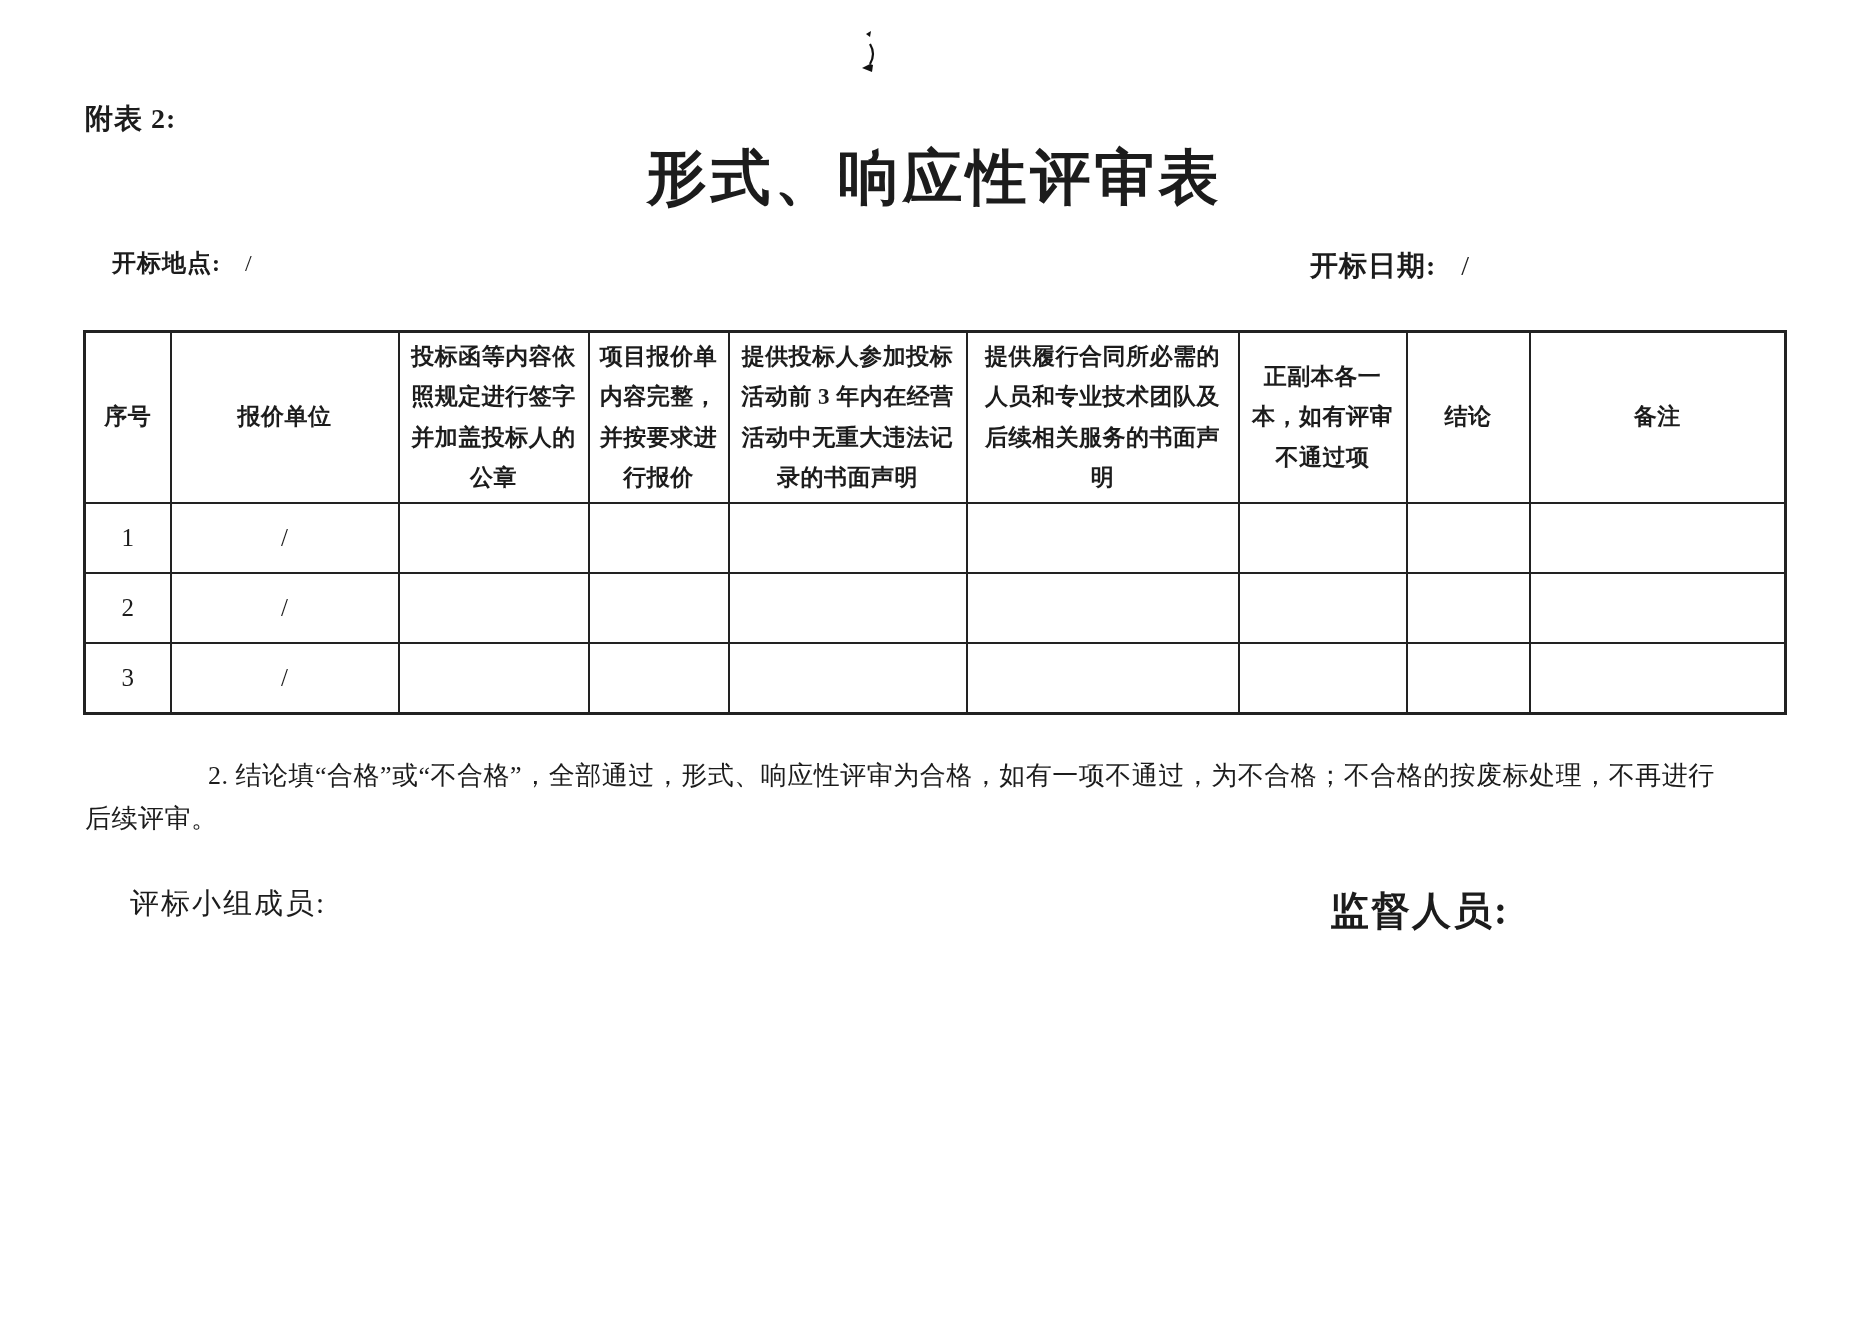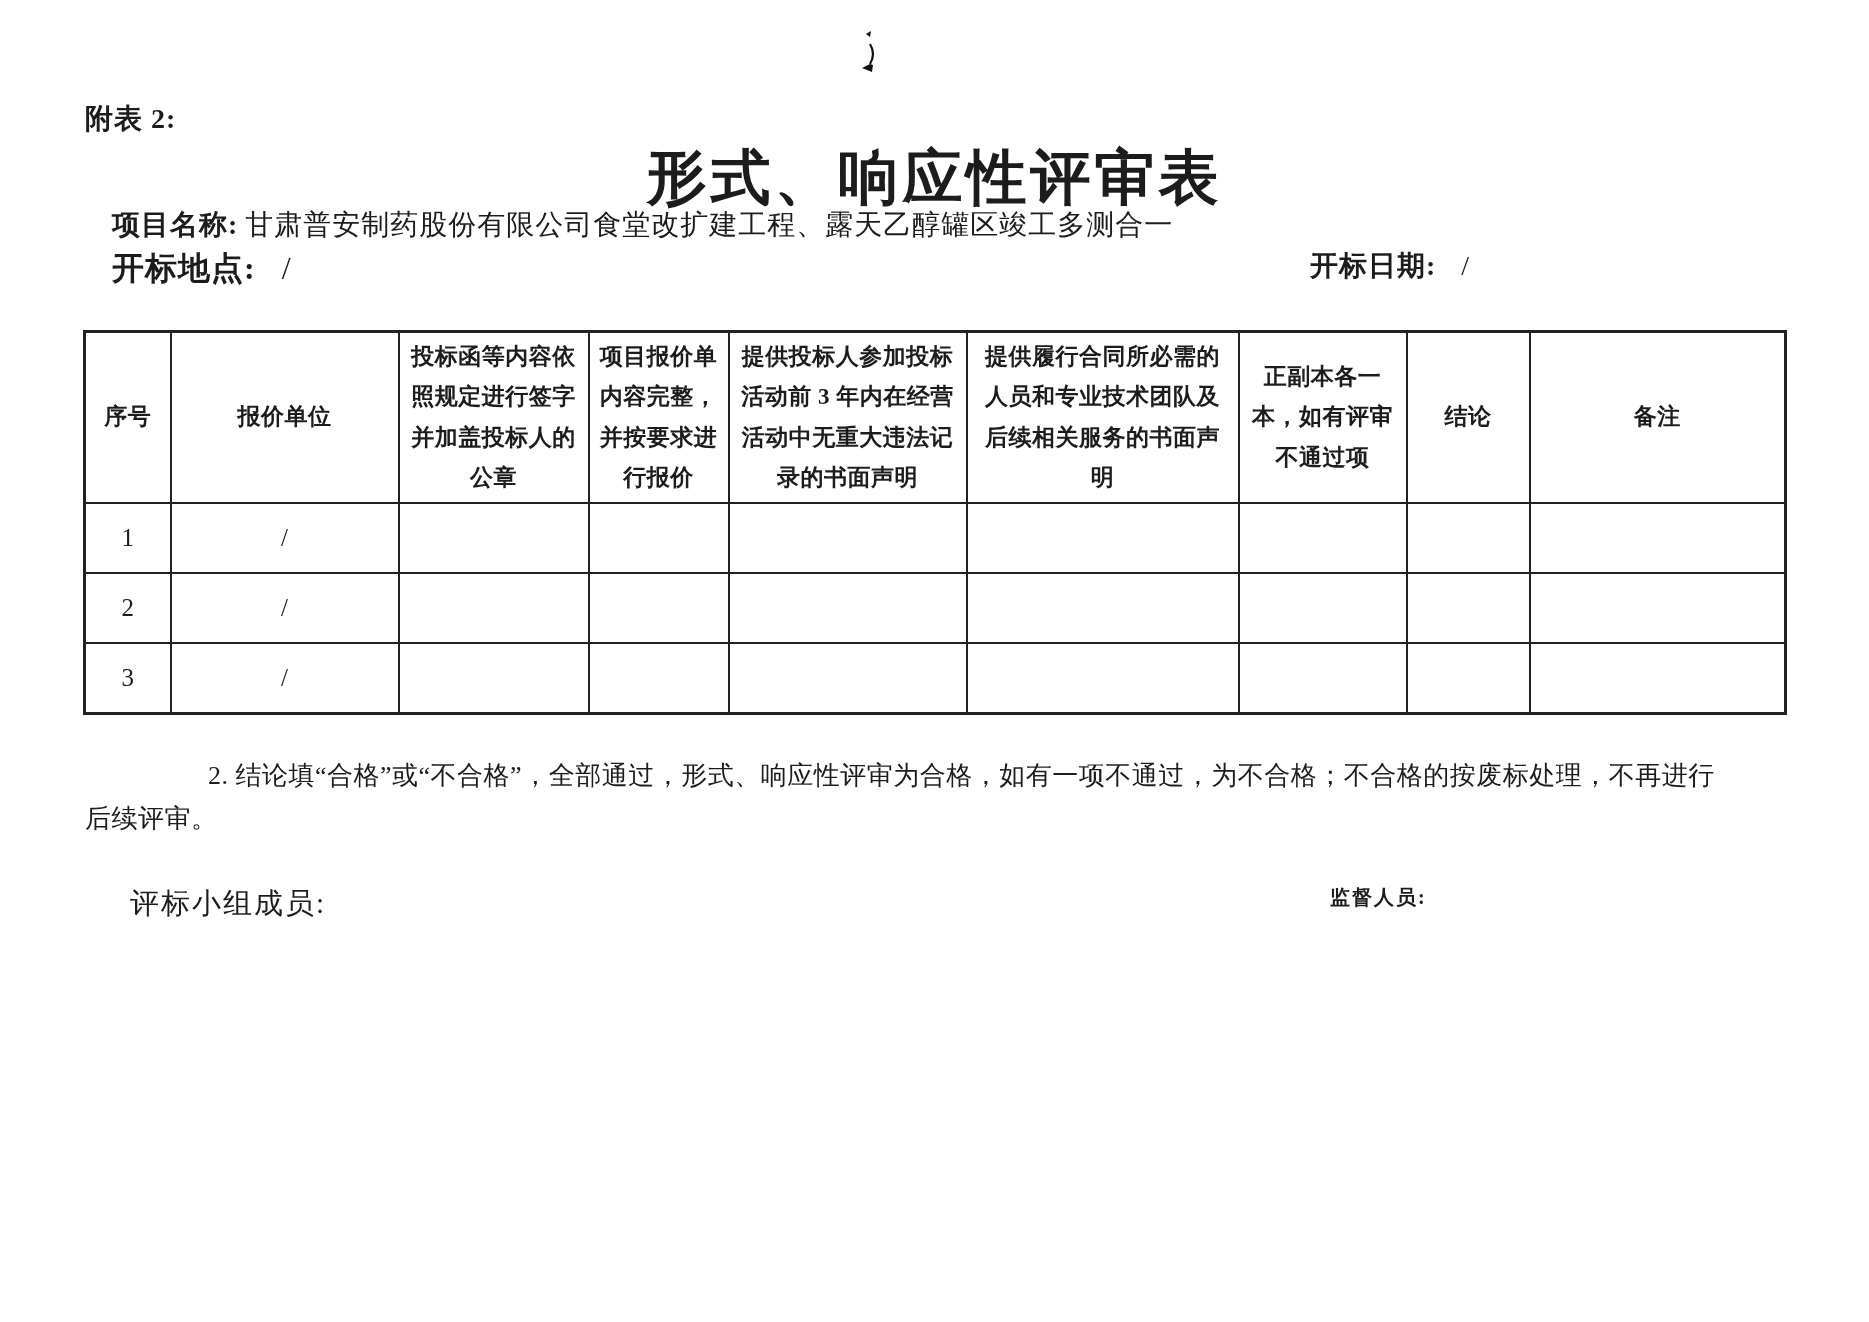--- a/index.html
+++ b/index.html
@@ -22,21 +22,21 @@
     font-size: 28px; font-weight: 700;
     letter-spacing: 1px;
   }
   .doc-title {
     left: 0; top: 138px; width: 100%;
     text-align: center;
     font-size: 60px; font-weight: 700;
     letter-spacing: 4px;
   }
   .info-line1 { left: 112px; top: 206px; font-size: 28px; white-space: nowrap; }
-  .info-line2 { left: 112px; top: 247px; font-size: 32px; white-space: nowrap; }
+  .info-line2 { left: 112px; top: 247px; font-size: 24px; white-space: nowrap; }
   .info-date  { left: 1310px; top: 247px; font-size: 28px; white-space: nowrap; }
   .lbl { font-weight: 700; letter-spacing: 1px; }
   .val { font-weight: 400; letter-spacing: 1px; }
   .slash-val { padding-left: 18px; }
 
   table.review-table {
     position: absolute;
     left: 83px; top: 330px;
     width: 1701px;
     border-collapse: collapse;
@@ -63,21 +63,21 @@
   }
   .review-table { border: 3px solid #222222; }
 
   .notes-line { font-size: 26px; letter-spacing: 0.5px; white-space: nowrap; }
   .note-l1 { left: 130px; top: 716px; }
   .note-l2 { left: 208px; top: 758px; }
   .note-l2c { left: 85px; top: 801px; }
   .note-l3 { left: 208px; top: 841px; }
 
   .sig-left  { left: 130px; top: 884px; font-size: 29px; font-weight: 400; letter-spacing: 2px; }
-  .sig-right { left: 1330px; top: 884px; font-size: 20px; font-weight: 700; letter-spacing: 2px; }
+  .sig-right { left: 1330px; top: 884px; font-size: 39px; font-weight: 700; letter-spacing: 2px; }
 
   .page-number {
     left: 0; top: 1172px; width: 1869px;
     text-align: center;
     font-size: 25px;
     font-family: "Liberation Sans", sans-serif;
   }
 
   .ink-mark { left: 850px; top: 28px; }
   .stamp { left: 1098px; top: 1232px; }
@@ -90,24 +90,20 @@
   <svg class="abs ink-mark" width="36" height="52" viewBox="0 0 36 52">
     <path d="M 16 6 l 5 -3 l -1 6 z" fill="#111"></path>
     <path d="M 20 16 q 6 10 0 20" stroke="#111" stroke-width="2.2" fill="none"></path>
     <path d="M 20 36 l -8 4 l 10 4 l 1 -7 z" fill="#111"></path>
   </svg>
 
   <div class="abs attachment-label">附表 2:</div>
 
   <div class="abs doc-title">形式、响应性评审表</div>
 
-  <div class="abs info-line1">
-    <span class="lbl">项目名称:</span>
-    <span class="val">甘肃普安制药股份有限公司食堂改扩建工程、露天乙醇罐区竣工多测合一</span>
-  </div>
 
   <div class="abs info-line2">
     <span class="lbl">开标地点:</span>
     <span class="val slash-val">/</span>
   </div>
 
   <div class="abs info-date">
     <span class="lbl">开标日期:</span>
     <span class="val slash-val">/</span>
   </div>

